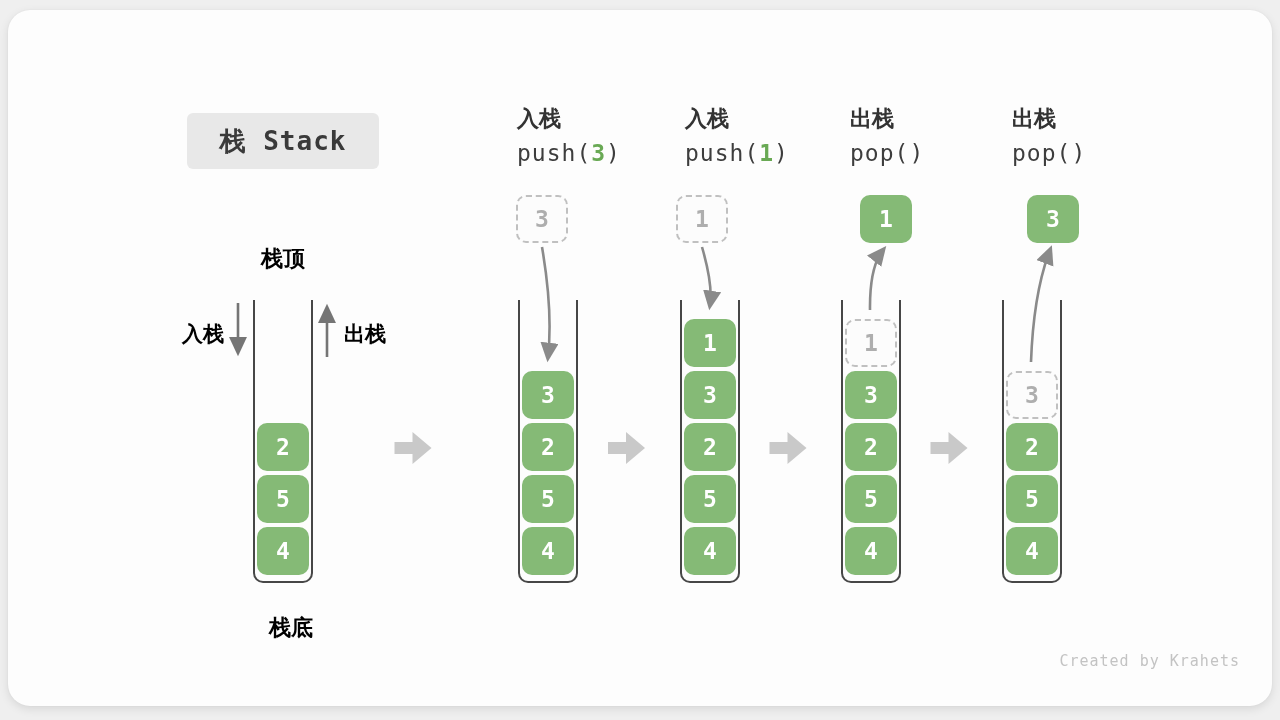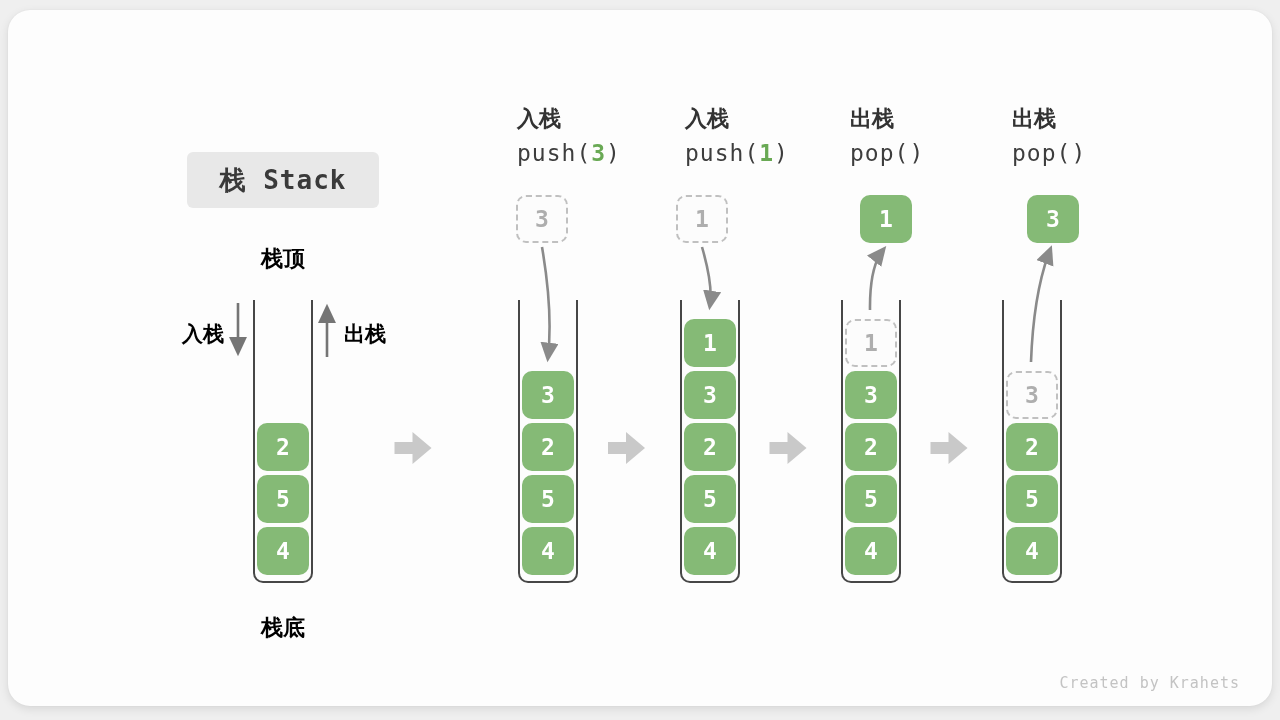--- a/index.html
+++ b/index.html
@@ -14,25 +14,25 @@
     box-shadow:0 3px 10px rgba(0,0,0,.10), 0 0 2px rgba(0,0,0,.05);
   }
   .canvas{position:absolute;left:0;top:0;width:1280px;height:720px;}
   svg.overlay{position:absolute;left:0;top:0;width:1280px;height:720px;pointer-events:none;}
 
   .title-badge{
     position:absolute;left:187px;top:113px;width:192px;height:56px;
     background:#e8e8e8;border-radius:6px;
     display:flex;align-items:center;justify-content:center;
     font-family:"DejaVu Sans Mono","Liberation Mono",monospace;
-    font-size:26px;font-weight:700;color:#3a3a3a;letter-spacing:1px;margin-top:39px;
+    font-size:26px;font-weight:700;color:#3a3a3a;letter-spacing:1px;
   }
   .cjk{font-weight:700;color:#000000;font-size:22px;position:absolute;white-space:nowrap;}
   .lbl-stack-top{left:253px;top:244px;width:60px;text-align:center;}
-  .lbl-stack-bottom{left:253px;top:613px;width:60px;text-align:center;}
+  .lbl-stack-bottom{left:253px;top:613px;width:60px;text-align:right;}
   .lbl-push{left:158px;top:320px;width:66px;text-align:right;font-size:21px;}
   .lbl-pop{left:344px;top:320px;width:66px;text-align:left;font-size:21px;}
 
   .stack-frame{
     position:absolute;width:60px;height:283px;box-sizing:border-box;
     border-left:2px solid #474747;border-right:2px solid #474747;border-bottom:2px solid #474747;
     border-radius:0 0 10px 10px;
   }
   .cell{
     position:absolute;width:52px;height:48px;box-sizing:border-box;border-radius:10px;
@@ -45,21 +45,21 @@
 
   .col-header{position:absolute;white-space:nowrap;}
   .op-label{font-size:22px;font-weight:700;color:#333333;line-height:26px;}
   .op-code{
     font-family:"DejaVu Sans Mono","Liberation Mono",monospace;
     font-size:23px;color:#3d3d3d;margin-top:8px;letter-spacing:1px;
   }
   .op-code .arg{font-weight:700;}
 
   .credit{
-    position:absolute;right:40px;top:674px;
+    position:absolute;right:40px;top:652px;
     font-family:"DejaVu Sans Mono","Liberation Mono",monospace;
     font-size:15px;color:#c3c3c3;letter-spacing:1px;
   }
 </style>
 </head>
 <body>
 
 <div class="card"></div>
 
 <div class="canvas">

